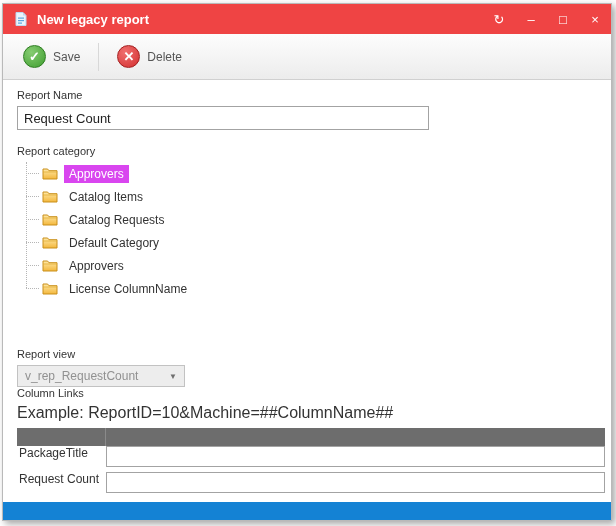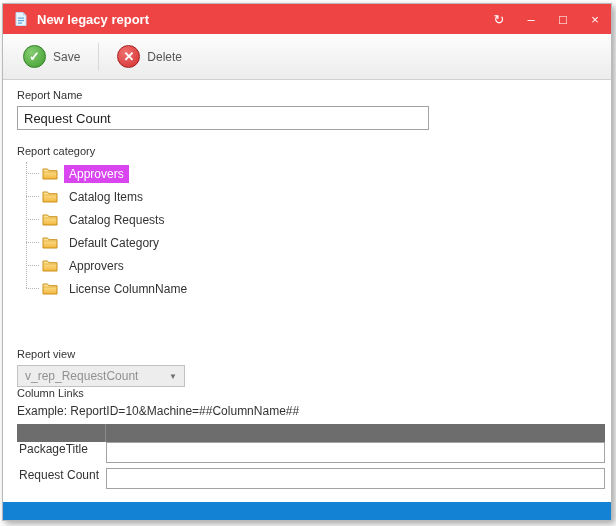--- a/index.html
+++ b/index.html
@@ -64,21 +64,21 @@
   .report-view-label { margin-top: 48px; }
   .select-box {
     width: 168px; height: 22px; background: #ededed; border: 1px solid #c2c2c2;
     display: flex; align-items: center; padding: 0 7px;
     color: #919191; font-size: 12px; cursor: pointer; justify-content: space-between;
   }
   .select-arrow { margin-left: auto; font-size: 8px; color: #6f6f6f; }
 
   
   .column-links-label { }
-  .example-text { font-size: 12px; color: #333; margin: 2px 0 6px; }
+  .example-text { font-size: 16px; color: #333; margin: 2px 0 6px; }
   .links-table { width: 588px; }
   .links-header { display: flex; height: 18px; background: #6d6d6d; }
   .links-header .lh-cell1 { width: 89px; border-right: 1px solid #8a8a8a; }
   .links-header .lh-cell2 { flex: 1; }
   .links-row { display: flex; align-items: flex-start; height: 26px; }
   .links-row-label { width: 89px; font-size: 12px; color: #333; padding-left: 2px; flex: 0 0 auto; }
   .links-row-input {
     flex: 1; height: 21px; border: 1px solid #a3a3a3;
     padding: 0 5px; font-size: 12px; font-family: inherit; color: #222;
   }

